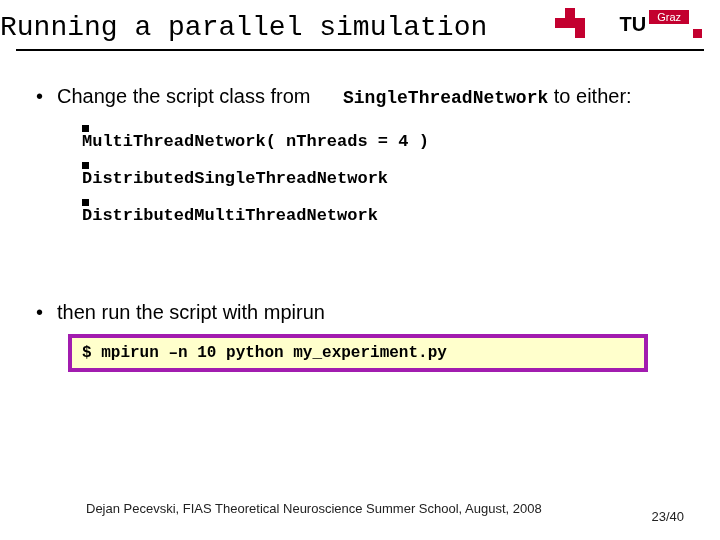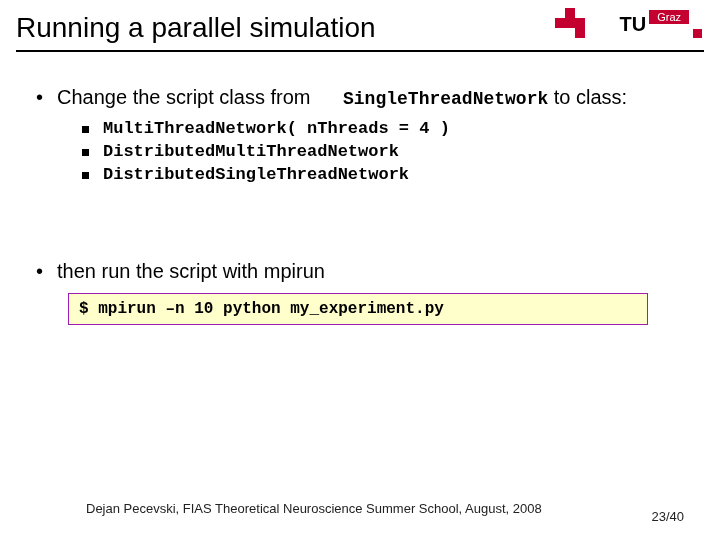--- a/index.html
+++ b/index.html
@@ -7,21 +7,22 @@
     width: 720px;
     height: 540px;
     font-family: Arial, Helvetica, sans-serif;
     background: #fff;
     position: relative;
     overflow: hidden;
   }
   .header {
     display: flex;
     align-items: flex-end;
-    padding: 12px 16px 0 16px;
+    padding: 12px 16px 0 0;
+    font-family: Liberation Mono, monospace;
   }
   .title {
     font-size: 28px;
     color: #000;
     flex: 1;
     padding-bottom: 6px;
   }
   .title-underline {
     height: 2px;
     background: #000;
@@ -86,40 +87,41 @@
   }
   .sub-list {
     margin: 6px 0 0 46px;
     font-family: "Courier New", monospace;
     font-weight: bold;
     font-size: 17px;
   }
   .sub-item {
     display: flex;
     margin-bottom: 4px;
+    flex-direction: column;
   }
   .sub-item .sq {
     width: 7px;
     height: 7px;
     background: #000;
     margin-top: 7px;
     margin-right: 14px;
     flex-shrink: 0;
   }
   .bullet2 {
     display: flex;
     margin-top: 76px;
     margin-bottom: 10px;
   }
   .bullet2 .dot { margin-right: 14px; }
   .code-box {
     margin: 4px 0 0 32px;
     width: 580px;
     background: #ffffcc;
-    border: 1px solid #a21caf;
+    border: 4px solid #a21caf;
     padding: 6px 10px;
     font-family: "Courier New", monospace;
     font-weight: bold;
     font-size: 16px;
   }
   .footer {
     position: absolute;
     bottom: 16px;
     left: 0;
     width: 100%;
@@ -156,36 +158,36 @@
 <div class="header">
   <div class="title">Running a parallel simulation</div>
 </div>
 <div class="title-underline"></div>
 
 <div class="content">
 
   <div class="bullet1">
     <span class="dot">•</span>
     <span>
-      <span>Change the script class from </span><span class="inline-code">SingleThreadNetwork</span><span> to class:</span>
+      <span>Change the script class from </span><span class="inline-code">SingleThreadNetwork</span><span> to either:</span>
     </span>
   </div>
 
   <div class="sub-list">
     <div class="sub-item">
       <span class="sq"></span>
       <span>MultiThreadNetwork( nThreads = 4 )</span>
     </div>
     <div class="sub-item">
       <span class="sq"></span>
-      <span>DistributedMultiThreadNetwork</span>
+      <span>DistributedSingleThreadNetwork</span>
     </div>
     <div class="sub-item">
       <span class="sq"></span>
-      <span>DistributedSingleThreadNetwork</span>
+      <span>DistributedMultiThreadNetwork</span>
     </div>
   </div>
 
   <div class="bullet2">
     <span class="dot">•</span>
     <span>then run the script with mpirun</span>
   </div>
 
   <div class="code-box">
     <span>$ mpirun –n 10 python my_experiment.py</span>

